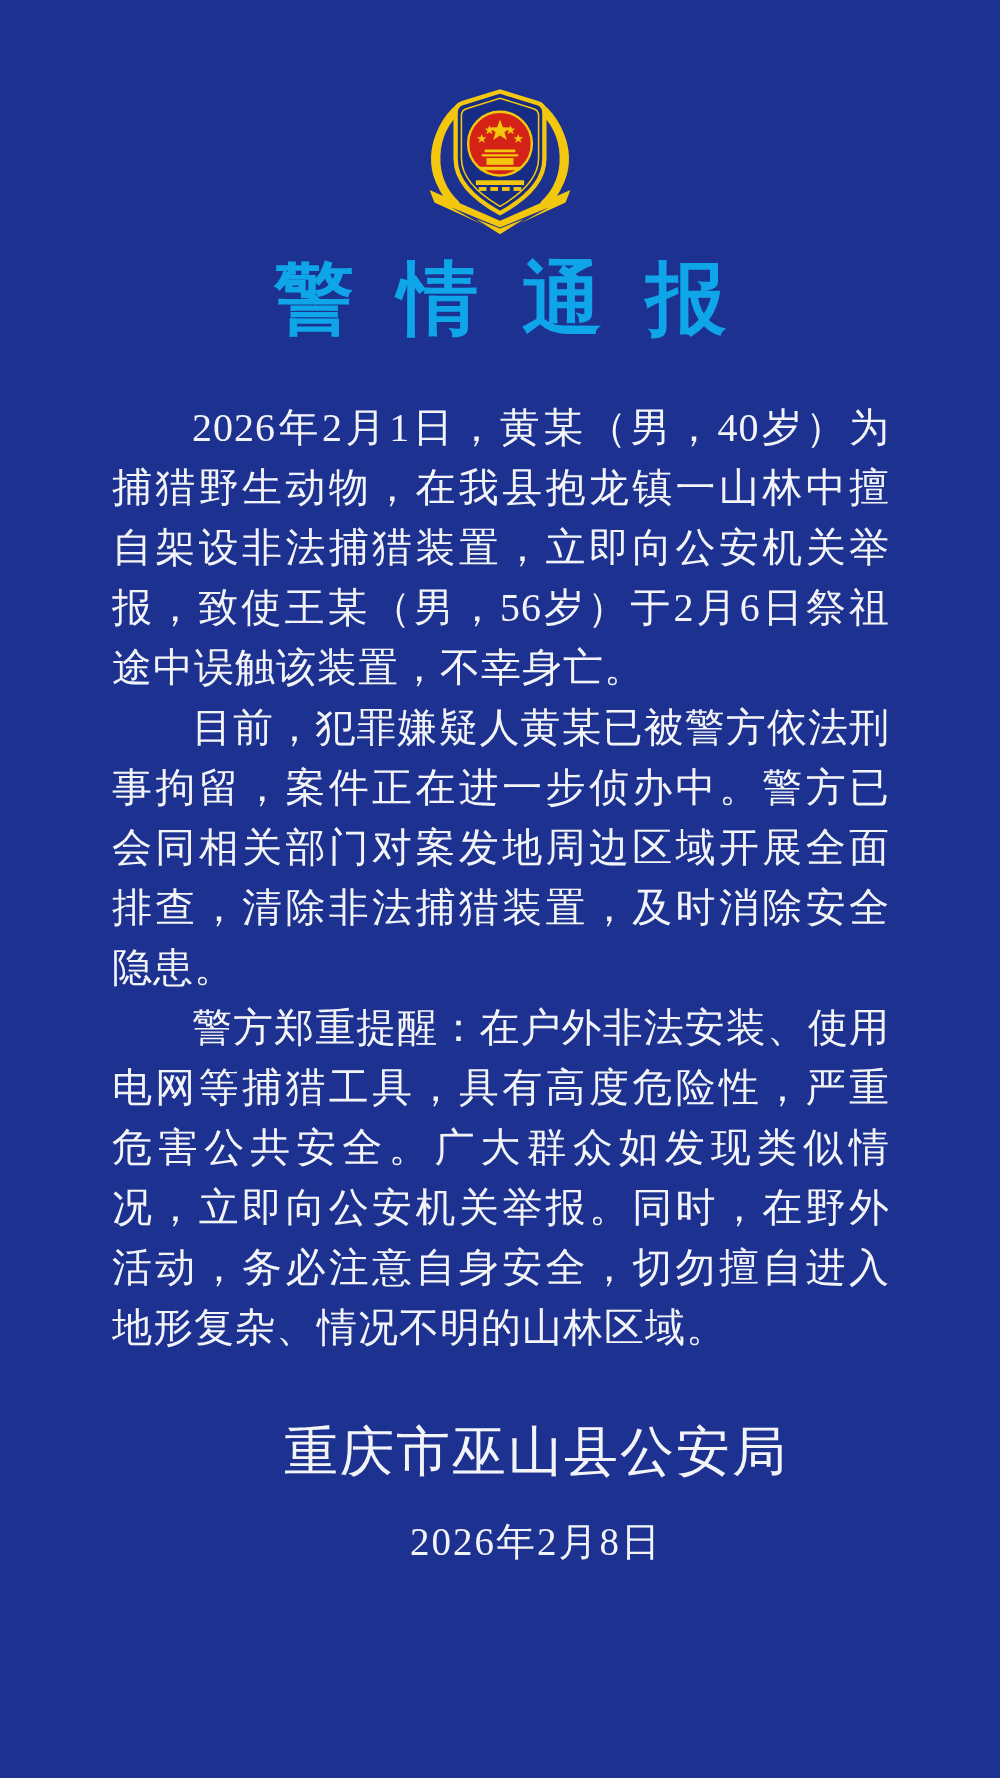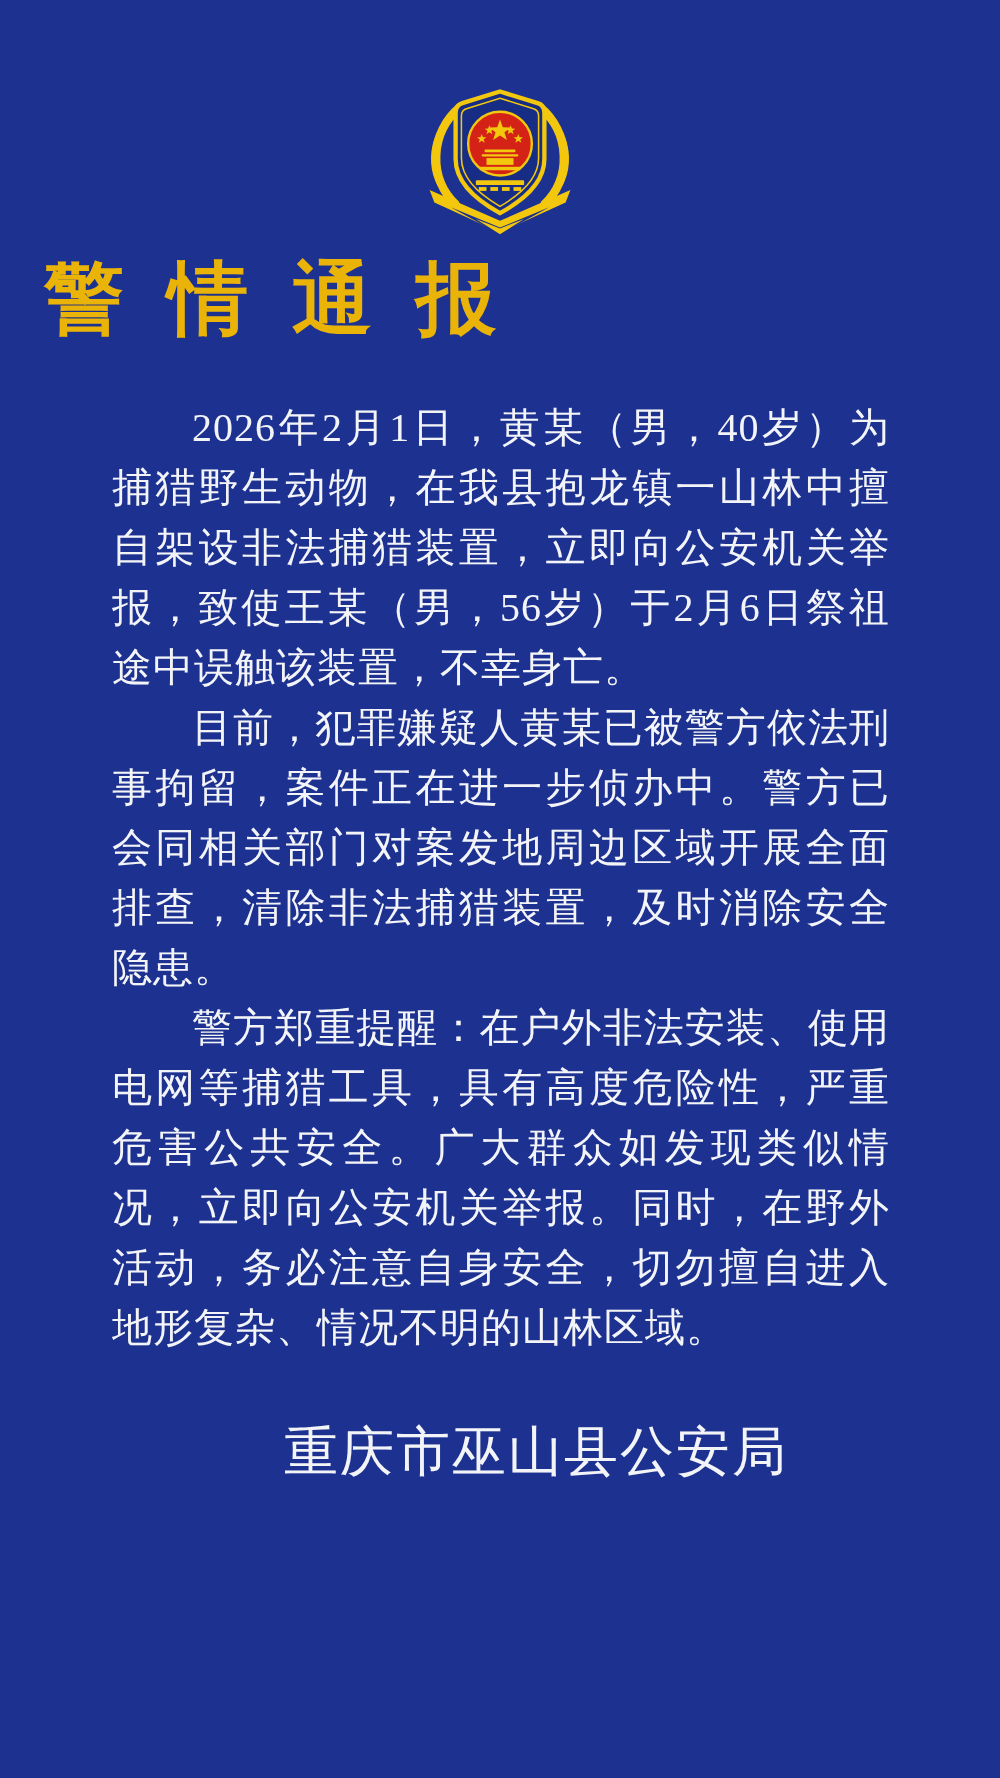--- a/index.html
+++ b/index.html
@@ -24,24 +24,24 @@
     transform: translateX(-50%);
     width: 164px;
     height: 150px;
   }
   .title {
     position: absolute;
     top: 246px;
     left: 0;
     width: 100%;
     margin: 0;
-    text-align: left;
+    text-align: center;
     font-size: 80px;
     font-weight: bold;
-    color: #eab308;
+    color: #0ea5e9;
     letter-spacing: 0.55em;
     text-indent: 0.55em;
     white-space: nowrap;
   }
   .body-text {
     position: absolute;
     top: 398px;
     left: 112px;
     width: 778px;
     font-size: 40px;
@@ -138,16 +138,17 @@
   <h1 class="title">警情通报</h1>
 
   <div class="body-text">
     <p>2026年2月1日，黄某（男，40岁）为捕猎野生动物，在我县抱龙镇一山林中擅自架设非法捕猎装置，立即向公安机关举报，致使王某（男，56岁）于2月6日祭祖途中误触该装置，不幸身亡。</p>
     <p>目前，犯罪嫌疑人黄某已被警方依法刑事拘留，案件正在进一步侦办中。警方已会同相关部门对案发地周边区域开展全面排查，清除非法捕猎装置，及时消除安全隐患。</p>
     <p>警方郑重提醒：在户外非法安装、使用电网等捕猎工具，具有高度危险性，严重危害公共安全。广大群众如发现类似情况，立即向公安机关举报。同时，在野外活动，务必注意自身安全，切勿擅自进入地形复杂、情况不明的山林区域。</p>
   </div>
 
   <div class="signature">
     <div class="issuer">重庆市巫山县公安局</div>
+    <div class="date">2026年2月8日</div>
   </div>
 
 
 </div>
 
 </body></html>

